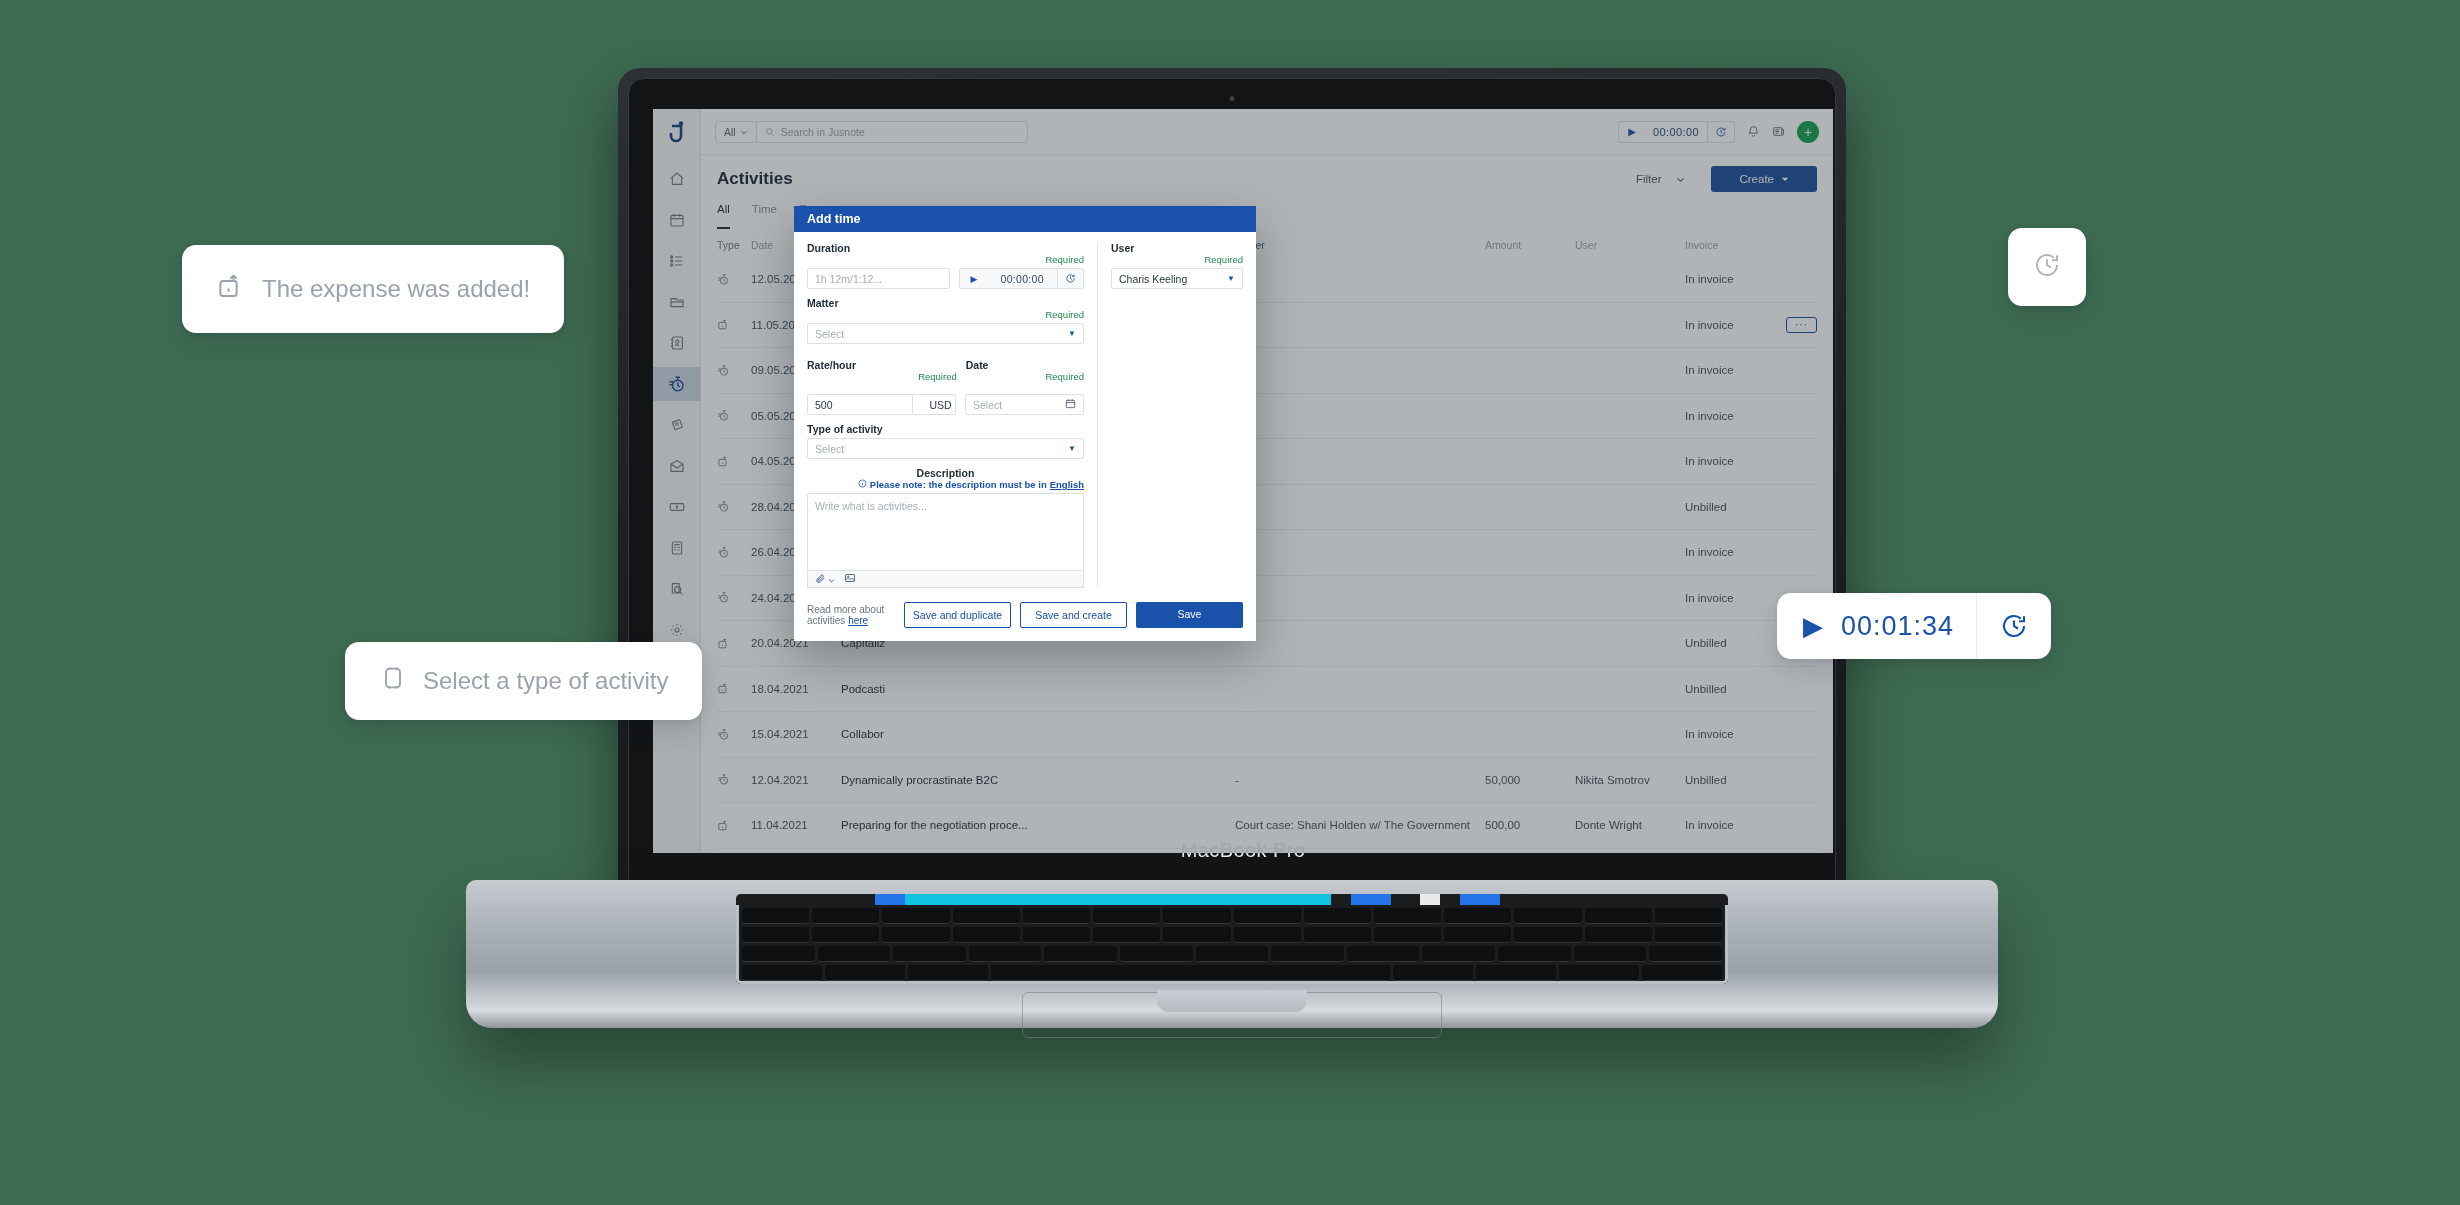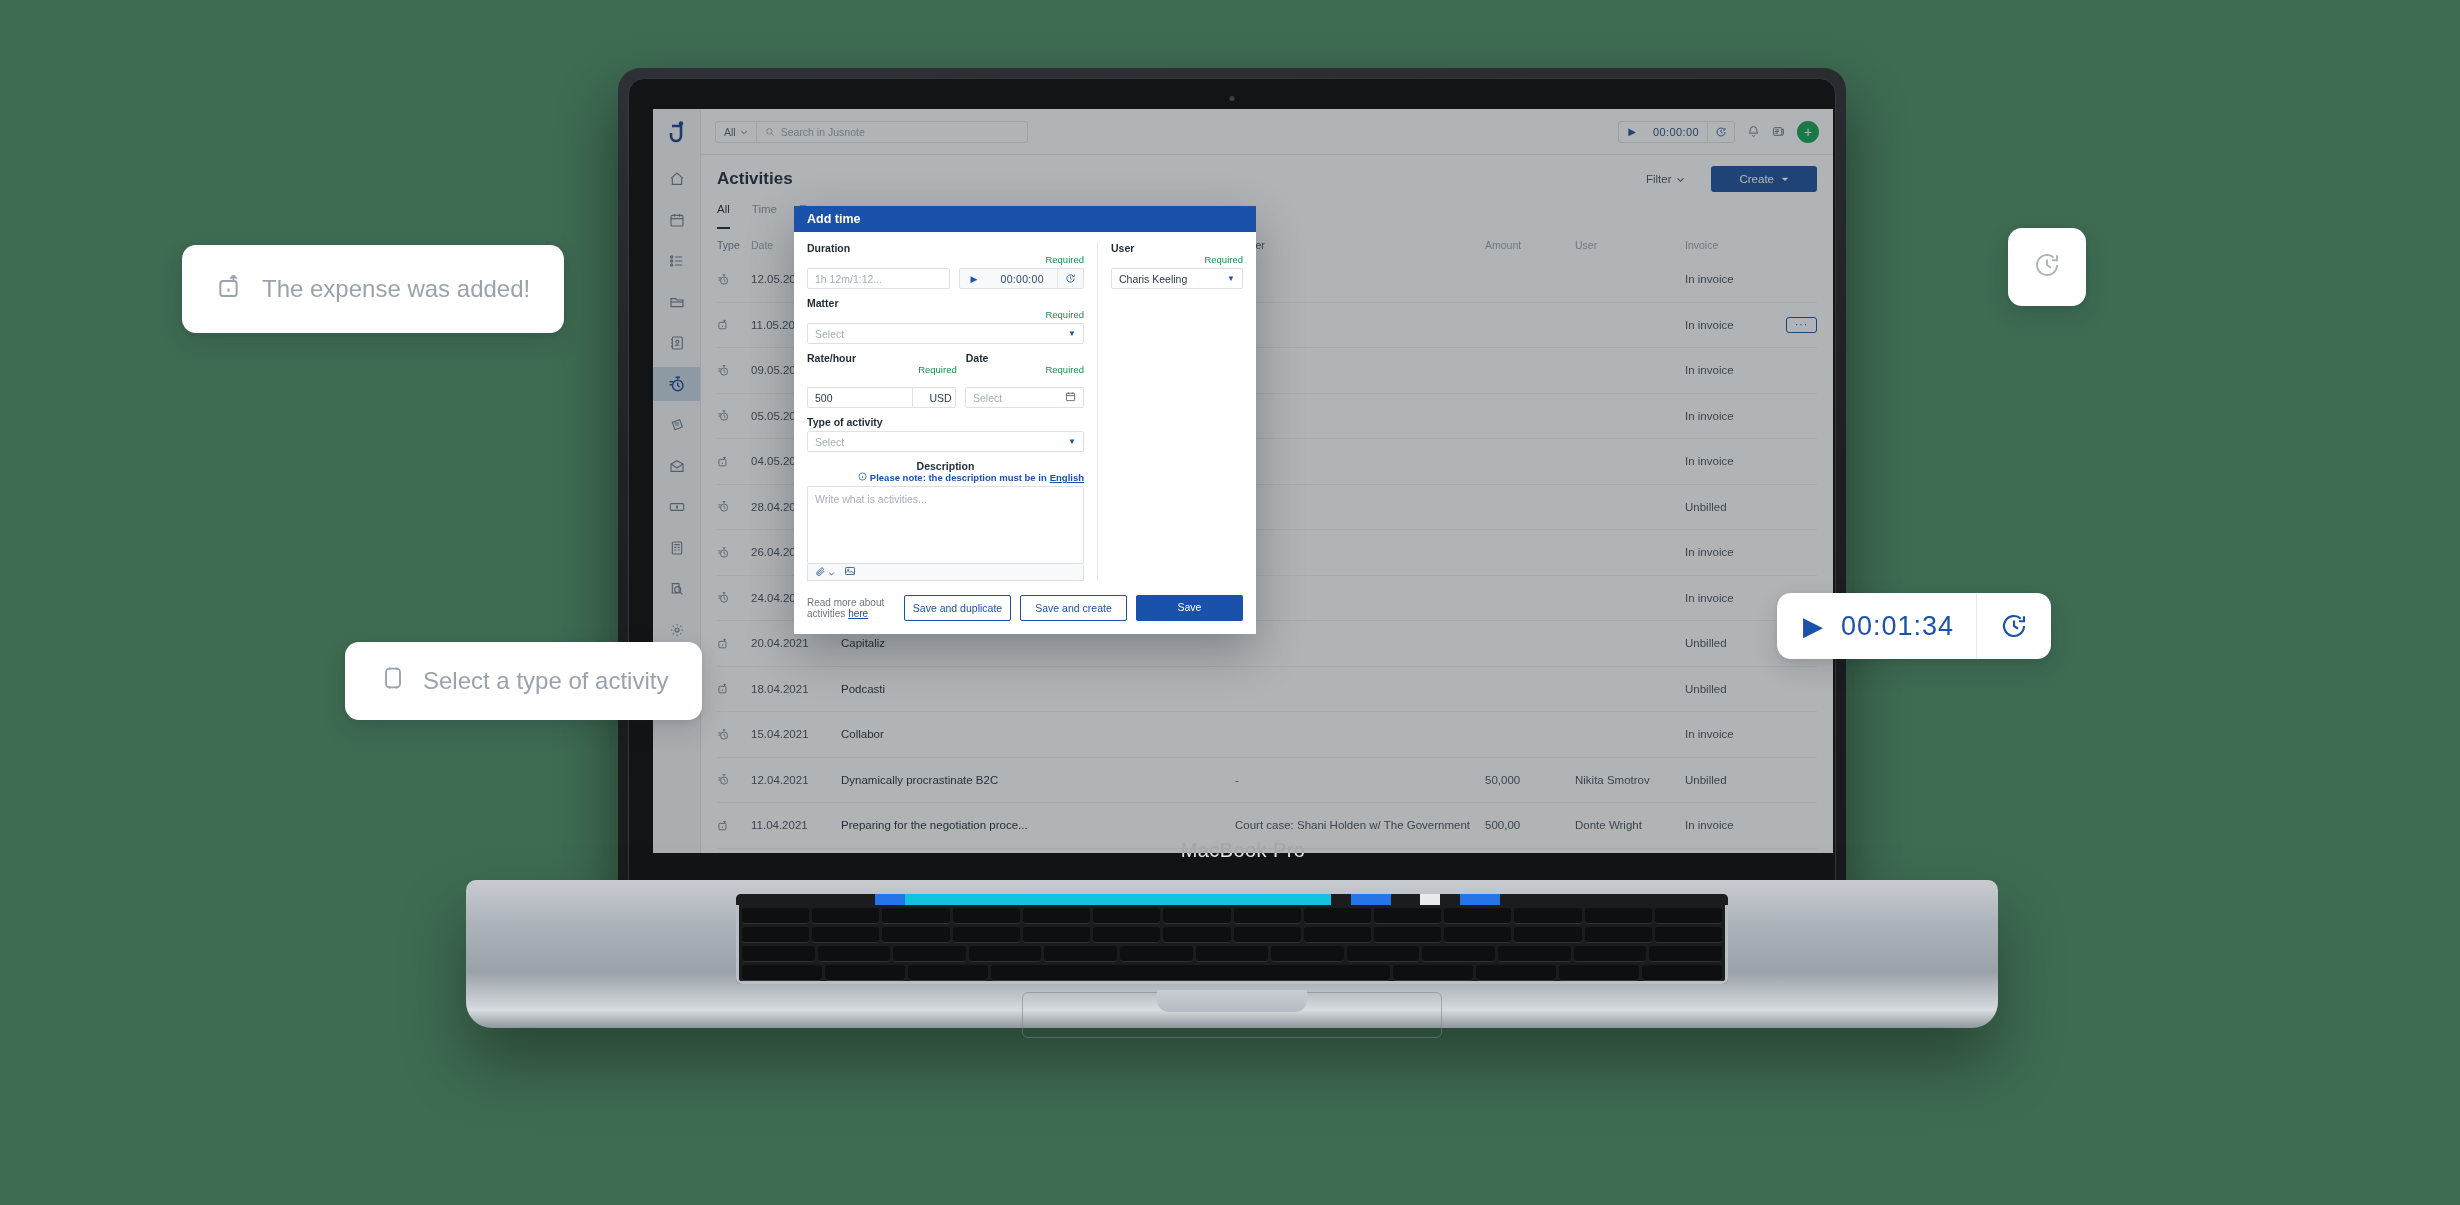--- a/index.html
+++ b/index.html
@@ -81,21 +81,21 @@
   .timerpill .t-clock { padding:0 7px; border-left:1px solid #dde1e6; color:#1d4f9e; height:100%;
     display:flex; align-items:center; }
   .iconbtn { color:#5a6673; display:flex; align-items:center; }
   .plusbtn { width:22px;height:22px;border-radius:50%;background:#12a150;color:#fff;
     display:flex;align-items:center;justify-content:center;font-size:14px;line-height:1; }
 
   .pagehead { position:absolute; left:48px; right:0; top:46px; height:48px;
     display:flex; align-items:center; padding:0 16px; }
   .pagetitle { font-size:17px; font-weight:bold; color:#1f2a37; }
   .pagehead-right { margin-left:auto; display:flex; align-items:center; gap:12px; }
-  .filterbtn { font-size:11.5px; color:#4a5563; display:flex; align-items:center; gap:5px;
+  .filterbtn { font-size:11.5px; color:#4a5563; display:flex; align-items:center; gap:15px;
     padding:6px 14px; }
   .createbtn { background:#1b4f9c; color:#fff; font-size:11.5px; border-radius:3px;
     padding:7px 28px; display:flex; align-items:center; gap:7px; }
 
   .tabs { position:absolute; left:48px; right:0; top:94px; height:26px;
     display:flex; gap:22px; padding:0 16px; font-size:11.5px; color:#8a939d; }
   .tabs .tab.active { color:#1f2a37; border-bottom:2px solid #1f2a37; padding-bottom:4px; }
 
   .thead { position:absolute; left:48px; right:0; top:124px; height:24px;
     display:flex; align-items:center; padding:0 16px; font-size:10.5px; color:#9aa3ad; }
@@ -580,21 +580,21 @@
 
                 <div class="flabel" style="margin-top:8px">
                   <span>Matter</span>
                   <span class="req">Required</span>
                 </div>
                 <div class="fld sel">
                   <span class="ph">Select</span>
                   <span class="caret">▼</span>
                 </div>
 
-                <div class="twoup" style="margin-top:8px">
+                <div class="twoup" style="margin-top:15px">
                   <div class="flabel" style="width:162px;margin:0">
                     <span>Rate/hour</span>
                     <span class="req">Required</span>
                   </div>
                   <div class="flabel" style="width:128px;margin:0">
                     <span>Date</span>
                     <span class="req">Required</span>
                   </div>
                 </div>
                 <div class="twoup" style="margin-top:12px">

